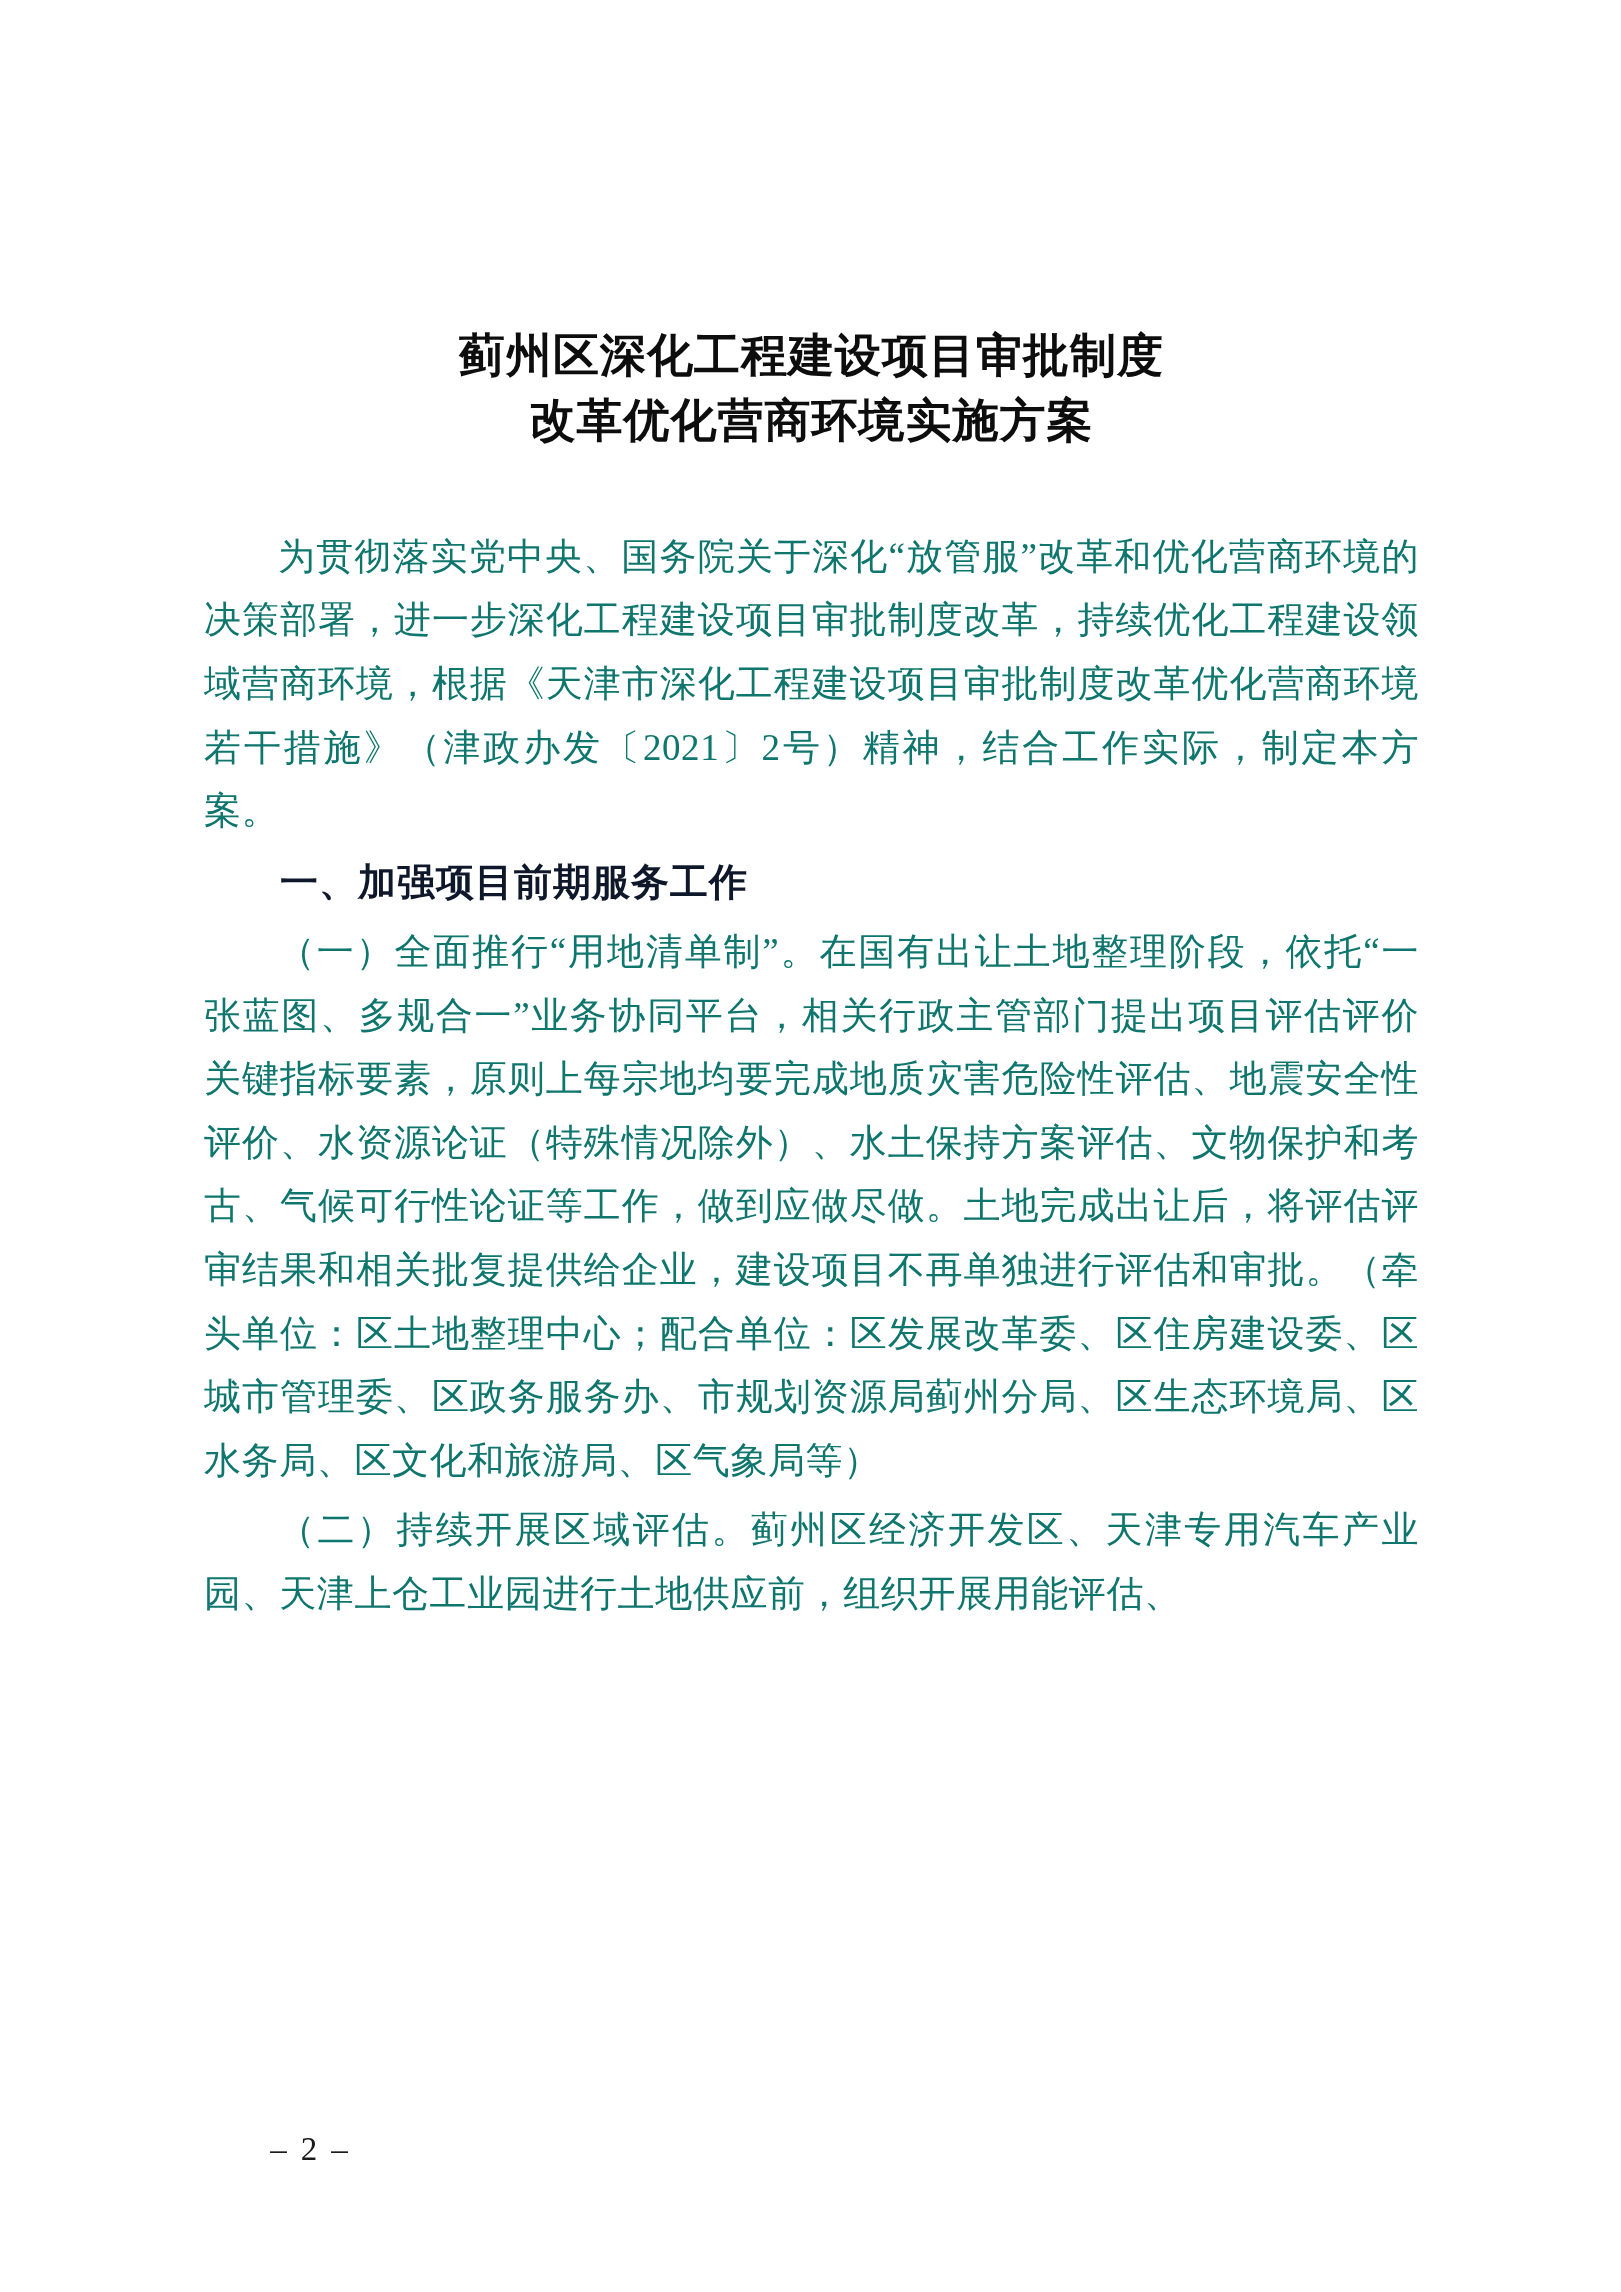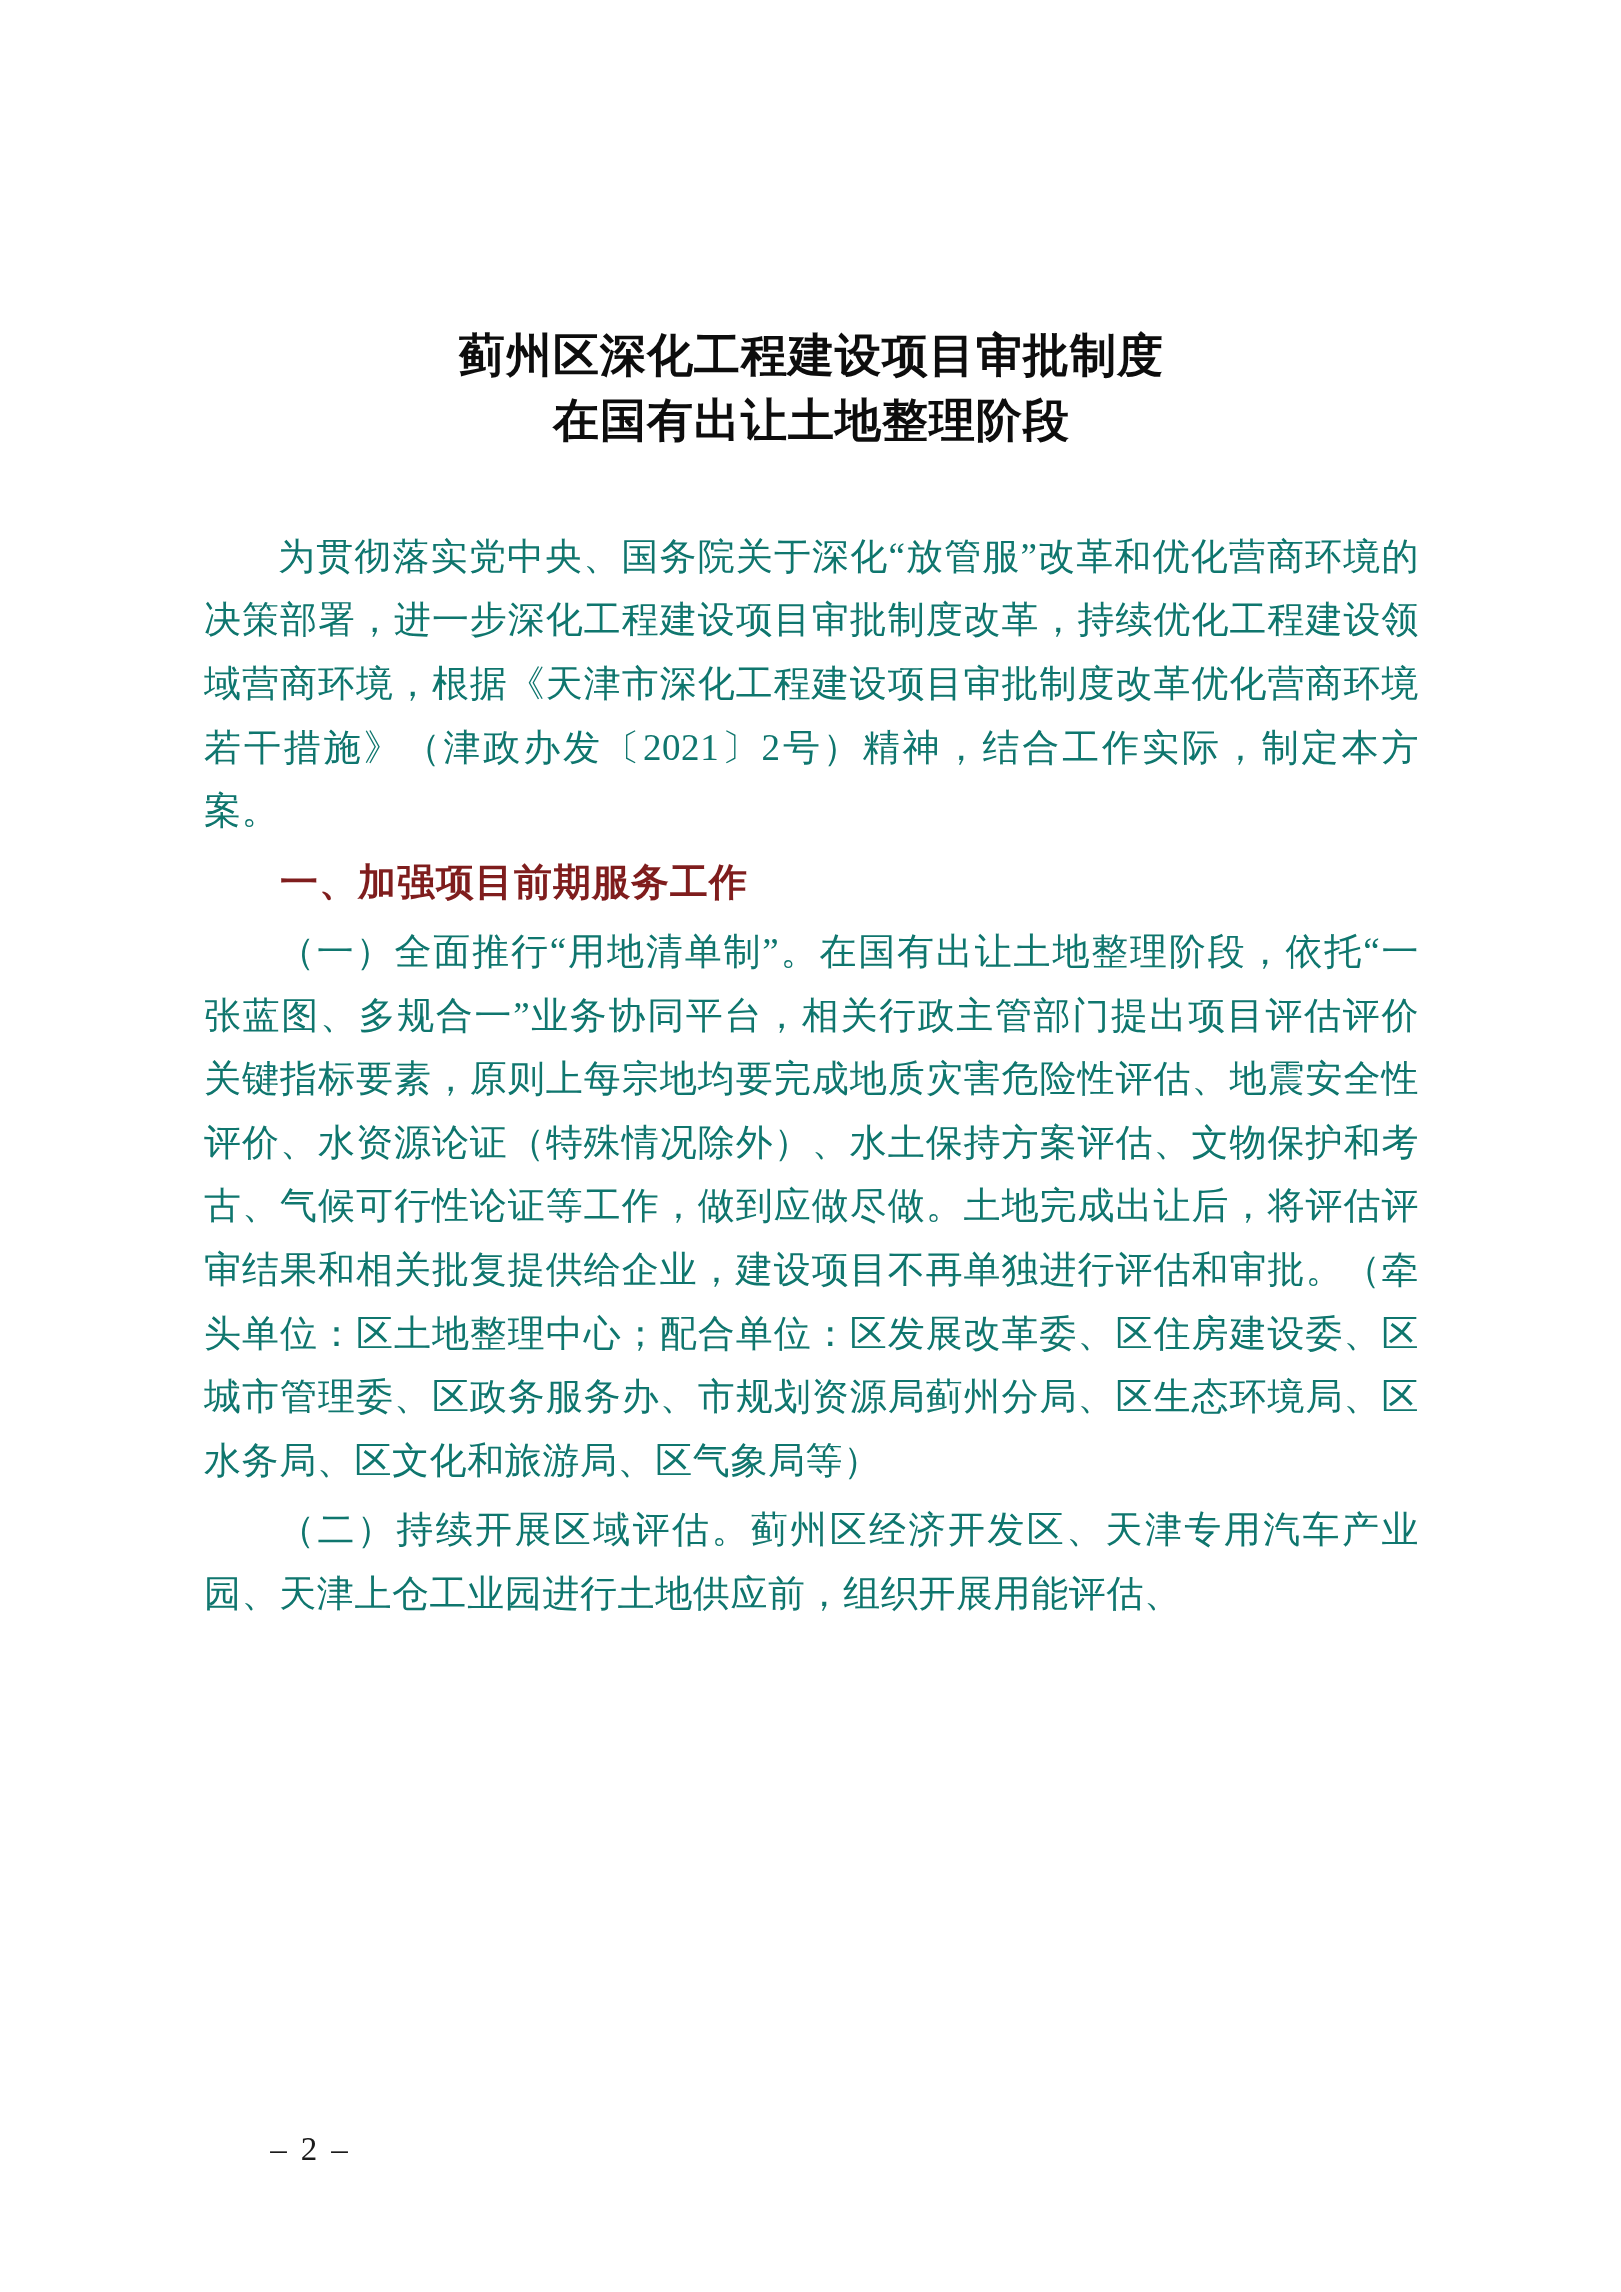--- a/index.html
+++ b/index.html
@@ -55,21 +55,21 @@
     color: #0f766e;
   }
   p.heading {
     font-size: 38px;
     line-height: 1.72;
     margin: 5.9px 0 5.9px 0;
     text-indent: 2em;
     font-weight: 700;
     letter-spacing: 1px;
     font-family: "DejaVu Serif", "Liberation Serif", serif;
-    color: #7f1d1d;
+    color: #0f172a;
   }
   .page-number {
     position: absolute;
     left: 0;
     right: 0;
     bottom: 125px;
     text-align: center;
     font-size: 33px;
     letter-spacing: 2.9px;
     color: #1a1a1a;
@@ -82,21 +82,21 @@
 </style>
 </head>
 <body>
 
 <div class="page">
 
   <div class="doc-body">
 
     <h1 class="doc-title">
       <span class="line">蓟州区深化工程建设项目审批制度</span>
-      <span class="line">在国有出让土地整理阶段</span>
+      <span class="line">改革优化营商环境实施方案</span>
     </h1>
 
     <p class="para">为贯彻落实党中央、国务院关于深化“放管服”改革和优化营商环境的决策部署，进一步深化工程建设项目审批制度改革，持续优化工程建设领域营商环境，根据《天津市深化工程建设项目审批制度改革优化营商环境若干措施》（津政办发〔2021〕2号）精神，结合工作实际，制定本方案。</p>
 
     <p class="heading">一、加强项目前期服务工作</p>
 
     <p class="para">（一）全面推行“用地清单制”。在国有出让土地整理阶段，依托“一张蓝图、多规合一”业务协同平台，相关行政主管部门提出项目评估评价关键指标要素，原则上每宗地均要完成地质灾害危险性评估、地震安全性评价、水资源论证（特殊情况除外）、水土保持方案评估、文物保护和考古、气候可行性论证等工作，做到应做尽做。土地完成出让后，将评估评审结果和相关批复提供给企业，建设项目不再单独进行评估和审批。（牵头单位：区土地整理中心；配合单位：区发展改革委、区住房建设委、区城市管理委、区政务服务办、市规划资源局蓟州分局、区生态环境局、区水务局、区文化和旅游局、区气象局等）</p>
 
     <p class="para">（二）持续开展区域评估。蓟州区经济开发区、天津专用汽车产业园、天津上仓工业园进行土地供应前，组织开展用能评估、</p>
 

